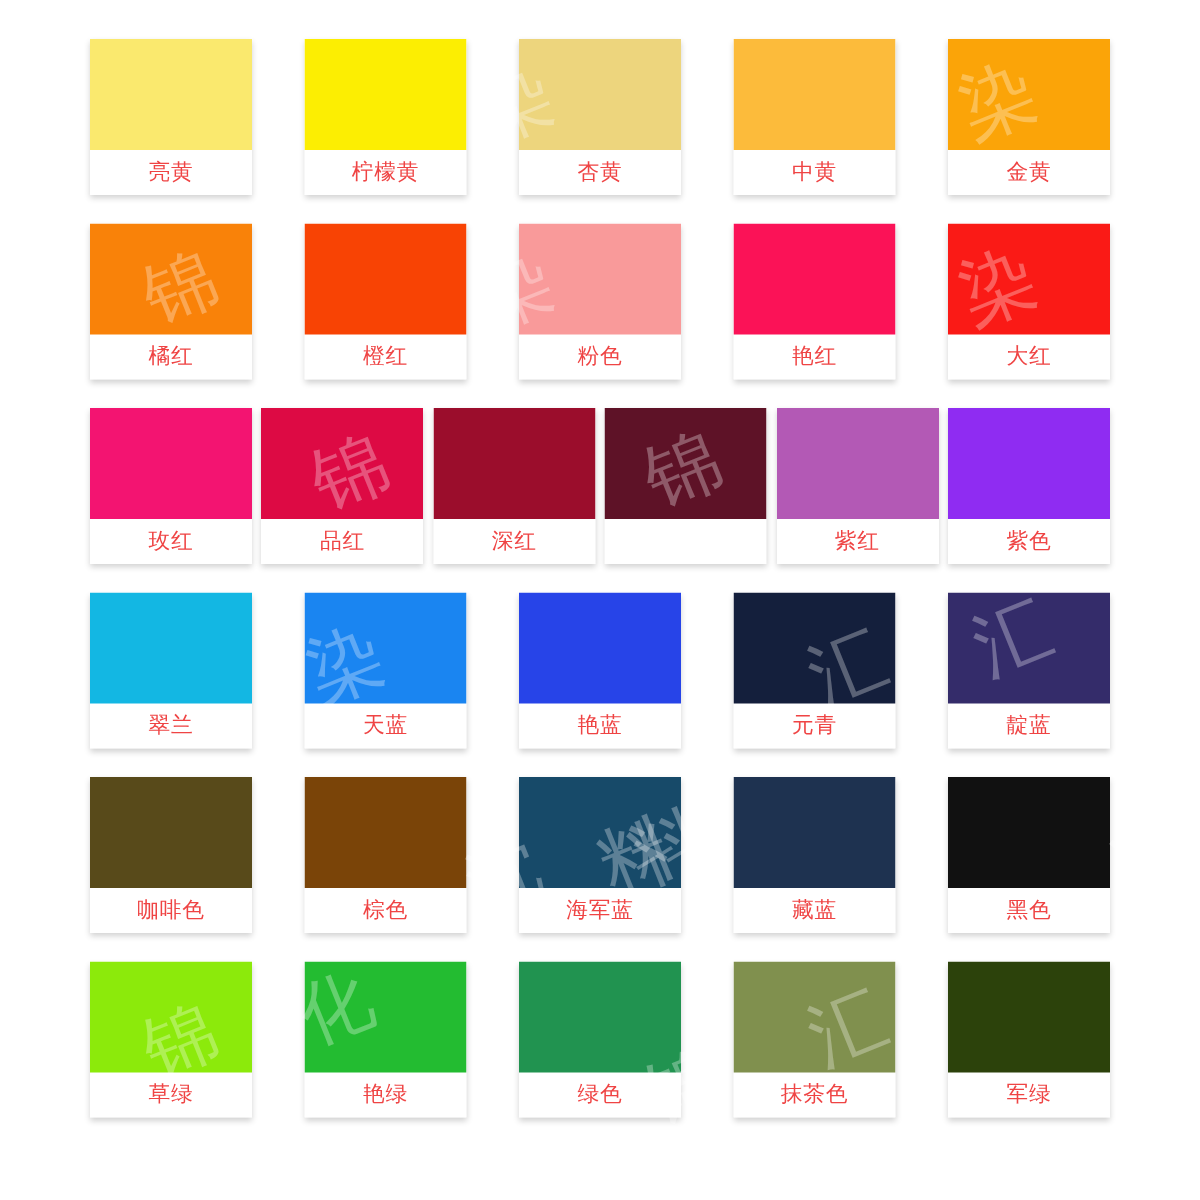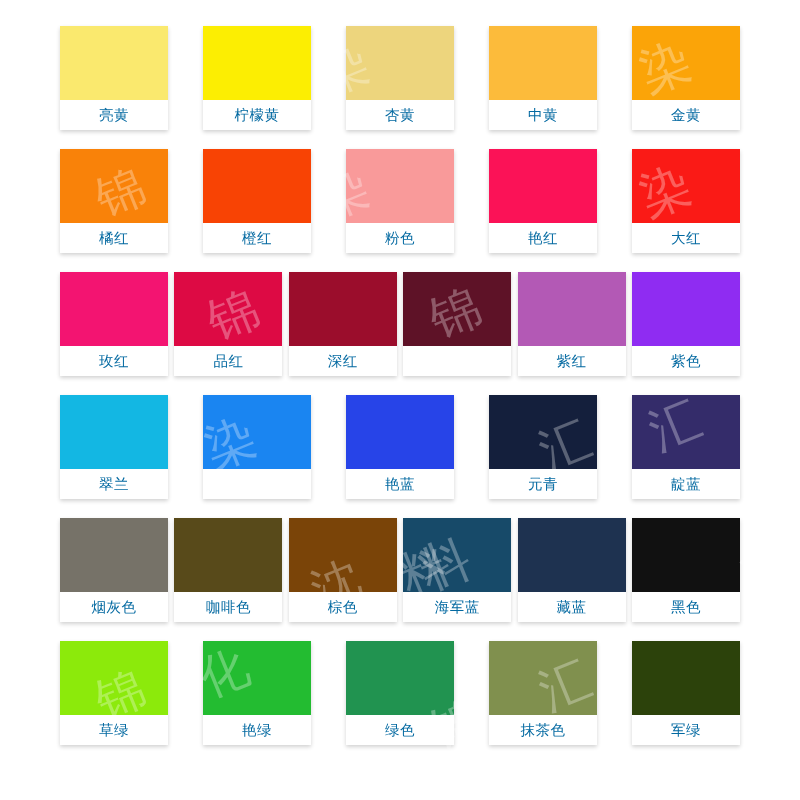--- a/index.html
+++ b/index.html
@@ -48,21 +48,21 @@
     flex: 0 0 74px;
     position: relative;
     overflow: hidden;
   }
   .swatch-label {
     flex: 1 1 auto;
     display: flex;
     align-items: center;
     justify-content: center;
     font-size: 14.5px;
-    color: #0369a1;
+    color: #ef4444;
     letter-spacing: 0.5px;
     line-height: 1;
     background: #ffffff;
     font-family: "DejaVu Sans", "Liberation Sans", sans-serif;
   }
   
   .watermark-layer {
     position: absolute;
     top: 0;
     left: 0;
@@ -178,40 +178,37 @@
           <div class="swatch-label">紫色</div>
         </div>
       </div>
       <div class="swatch-row">
         <div class="swatch-card">
           <div class="swatch-color" style="background: rgb(19, 183, 227);"></div>
           <div class="swatch-label">翠兰</div>
         </div>
         <div class="swatch-card">
           <div class="swatch-color" style="background: rgb(26, 133, 241);"></div>
+          <div class="swatch-label">天蓝</div>
         </div>
         <div class="swatch-card">
           <div class="swatch-color" style="background: rgb(39, 68, 232);"></div>
           <div class="swatch-label">艳蓝</div>
         </div>
         <div class="swatch-card">
           <div class="swatch-color" style="background: rgb(20, 31, 60);"></div>
           <div class="swatch-label">元青</div>
         </div>
         <div class="swatch-card">
           <div class="swatch-color" style="background: rgb(52, 44, 106);"></div>
           <div class="swatch-label">靛蓝</div>
         </div>
       </div>
       <div class="swatch-row">
         <div class="swatch-card">
-          <div class="swatch-color" style="background: rgb(118, 114, 104);"></div>
-          <div class="swatch-label">烟灰色</div>
-        </div>
-        <div class="swatch-card">
           <div class="swatch-color" style="background: rgb(88, 74, 26);"></div>
           <div class="swatch-label">咖啡色</div>
         </div>
         <div class="swatch-card">
           <div class="swatch-color" style="background: rgb(122, 68, 8);"></div>
           <div class="swatch-label">棕色</div>
         </div>
         <div class="swatch-card">
           <div class="swatch-color" style="background: rgb(23, 74, 105);"></div>
           <div class="swatch-label">海军蓝</div>

